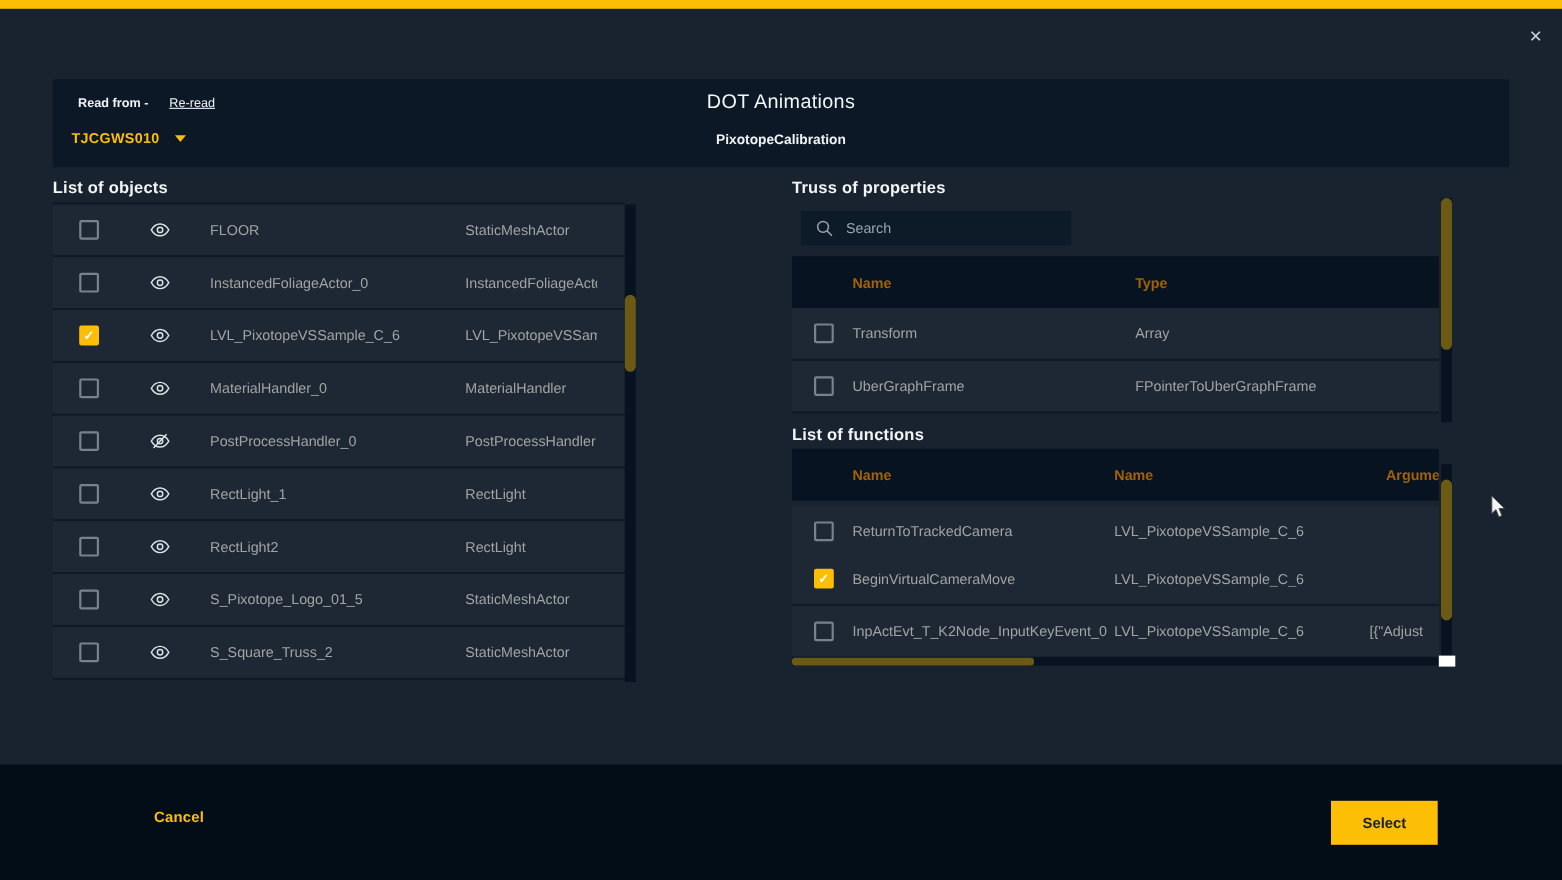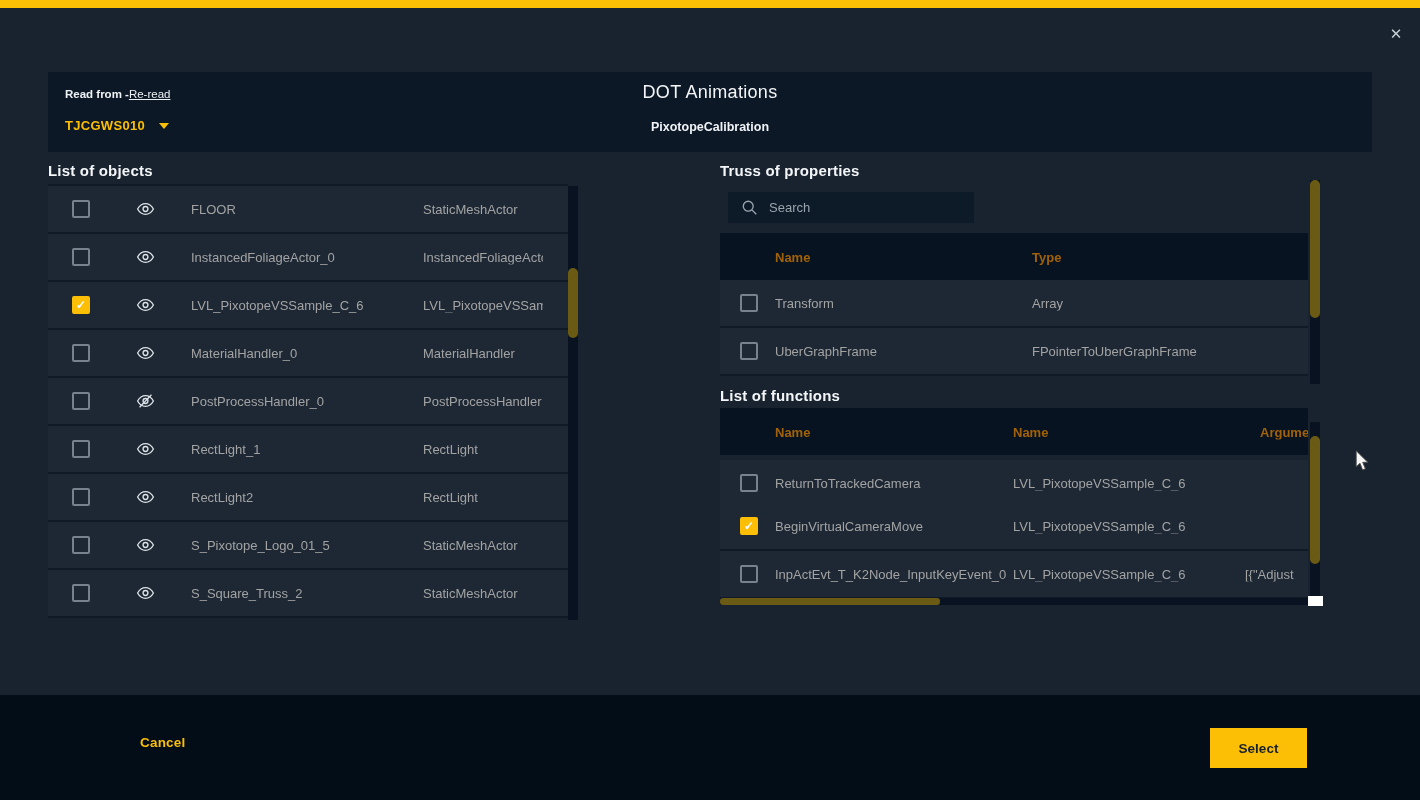--- a/index.html
+++ b/index.html
@@ -9,23 +9,23 @@
     font-family:"Liberation Sans", sans-serif;
   }
   
   .topbar { position:absolute; left:0; top:0; width:100%; height:8px; background:var(--accent,#fcbf06); }
   
   .close-btn { position:absolute; left:1386px; top:24px; width:20px; height:20px;
     color:#c7cfd6; font-size:15px; line-height:20px; text-align:center; }
 
   
   .band { position:absolute; left:48px; top:72px; width:1324px; height:80px; background:var(--band,#0c1826); }
-  .readfrom-row { position:absolute; left:17px; top:16px; display:flex; align-items:baseline; font-size:11.5px;text-align:right; }
+  .readfrom-row { position:absolute; left:23px; top:16px; display:flex; align-items:baseline; gap:11px; font-size:11.5px;text-align:right; }
   .readfrom-label { font-weight:bold; color:#f0f3f5; }
-  .reread { text-decoration:underline; color:#eef1f4; font-weight:400; }
+  .reread { text-decoration:underline; color:#eef1f4; font-weight:400;margin-left:8px; }
   .source-row { position:absolute; left:17px; top:46px; display:flex; align-items:center; gap:14px;
     color:var(--accent,#fcbf06); font-weight:bold; font-size:13px; letter-spacing:.3px; }
   .caret { width:0; height:0; border-left:5px solid transparent; border-right:5px solid transparent;
     border-top:6px solid var(--accent,#fcbf06); }
   .band-title { position:absolute; left:0; right:0; top:10px; text-align:center;
     font-size:18px; font-weight:400; letter-spacing:.3px; color:#f3f5f7; }
   .band-subtitle { position:absolute; left:0; right:0; top:48px; text-align:center;
     font-size:12.5px; font-weight:bold; color:#f0f3f5; }
 
   .section-heading { font-size:15px; font-weight:bold; color:#f3f5f7; letter-spacing:.2px; }

